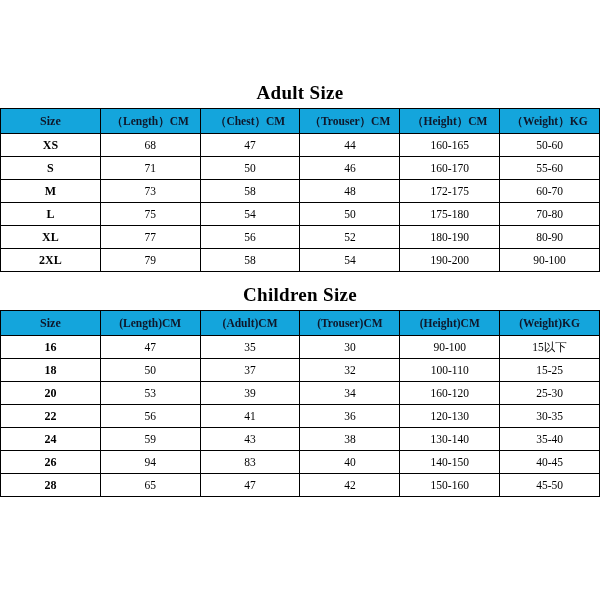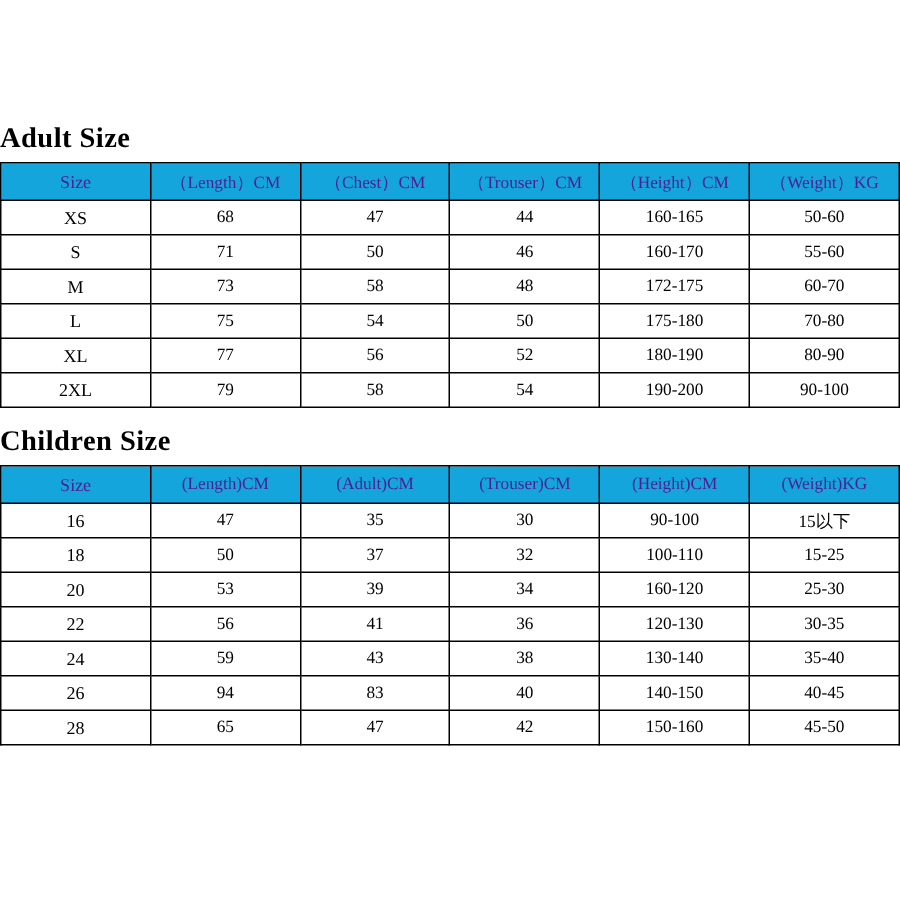--- a/index.html
+++ b/index.html
@@ -19,20 +19,21 @@
     height: 600px;
     box-sizing: border-box;
   }
   .content {
     position: absolute;
     left: 0;
     top: 82px;
     width: 600px;
   }
   .table-title {
+    text-align: center;
     font-family: "Liberation Serif", serif;
     font-weight: bold;
     font-size: 19px;
     color: #000000;
     letter-spacing: 0.3px;
     margin: 0 0 4px 0;
     line-height: 22px;
   }
   table.size-table {
     border-collapse: collapse;
@@ -44,30 +45,30 @@
     text-align: center;
     vertical-align: middle;
     font-size: 11.5px;
     color: #000000;
     height: 22px;
     padding: 0;
     font-family: "Liberation Serif", serif;
   }
   table.size-table thead td {
     background: #14a5dc;
-    color: #4c1d95;
-    font-weight: normal;
+    color: #0f172a;
+    font-weight: bold;
     font-size: 11.5px;
     height: 24px;
   }
   table.size-table thead td.head-size {
     font-size: 12px;
   }
   table.size-table tbody td.col-size {
-    font-weight: normal;
+    font-weight: bold;
     font-size: 12px;
     margin-left: 36px;
   }
   .spacer {
     height: 12px;
   }
   .cn-note {
     font-family: "DejaVu Sans", sans-serif;
     font-size: 10px;
     margin-top: 28px;

